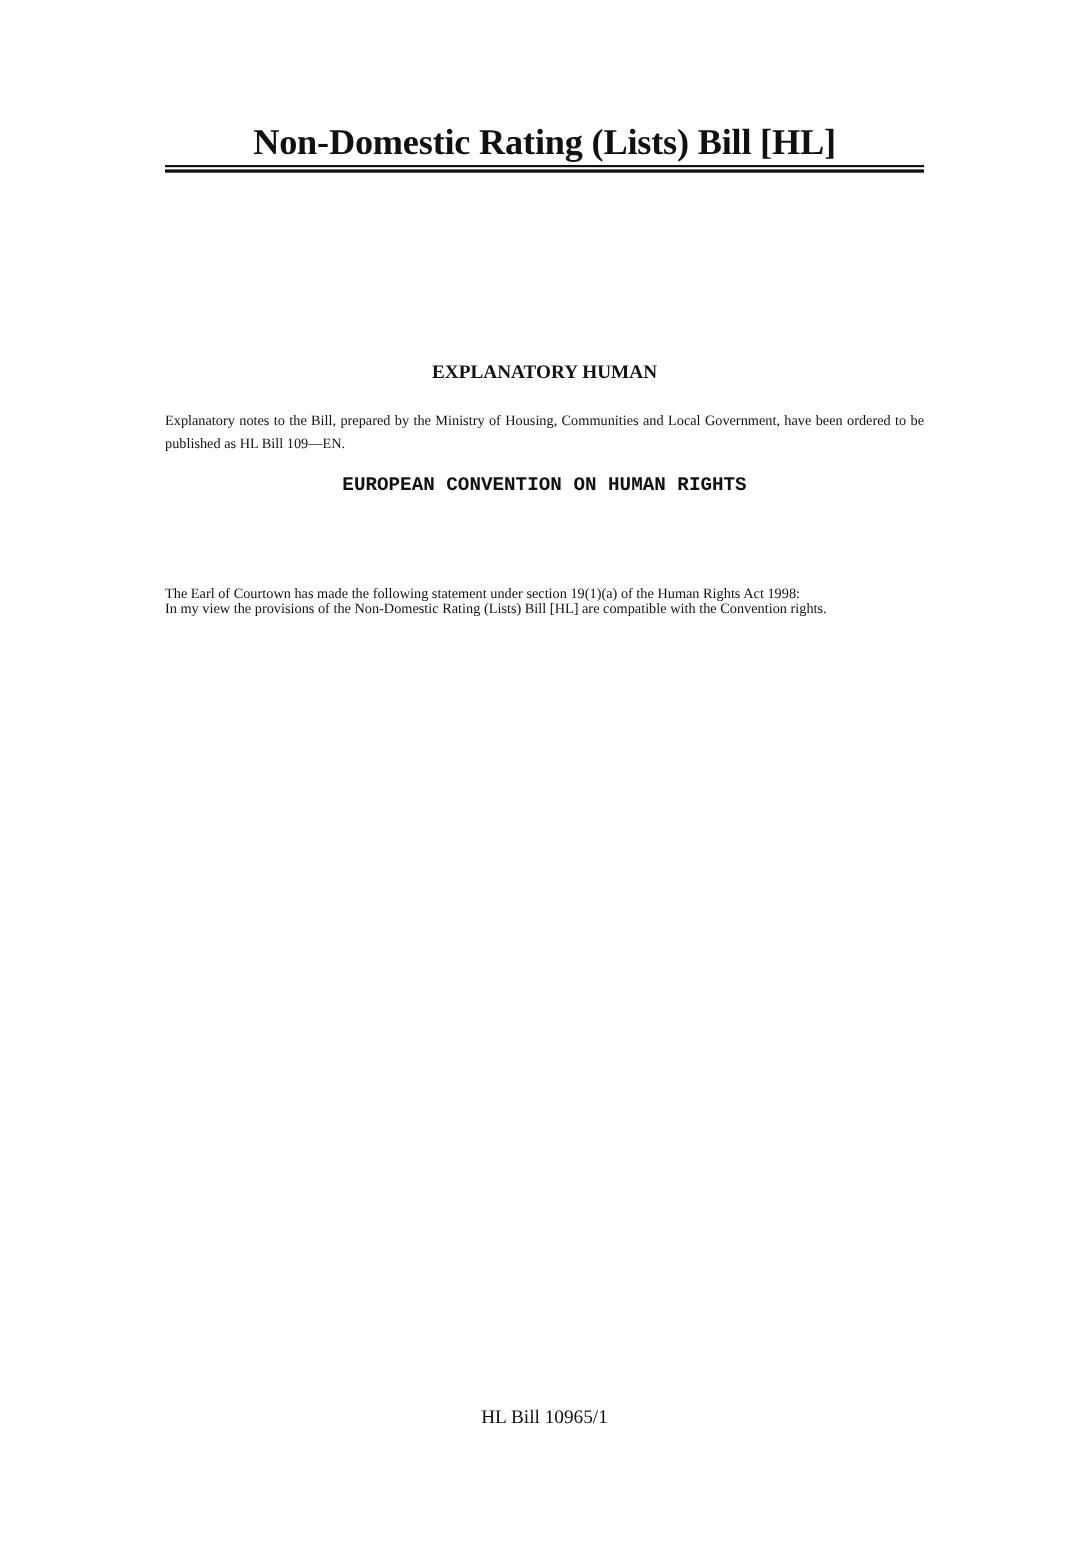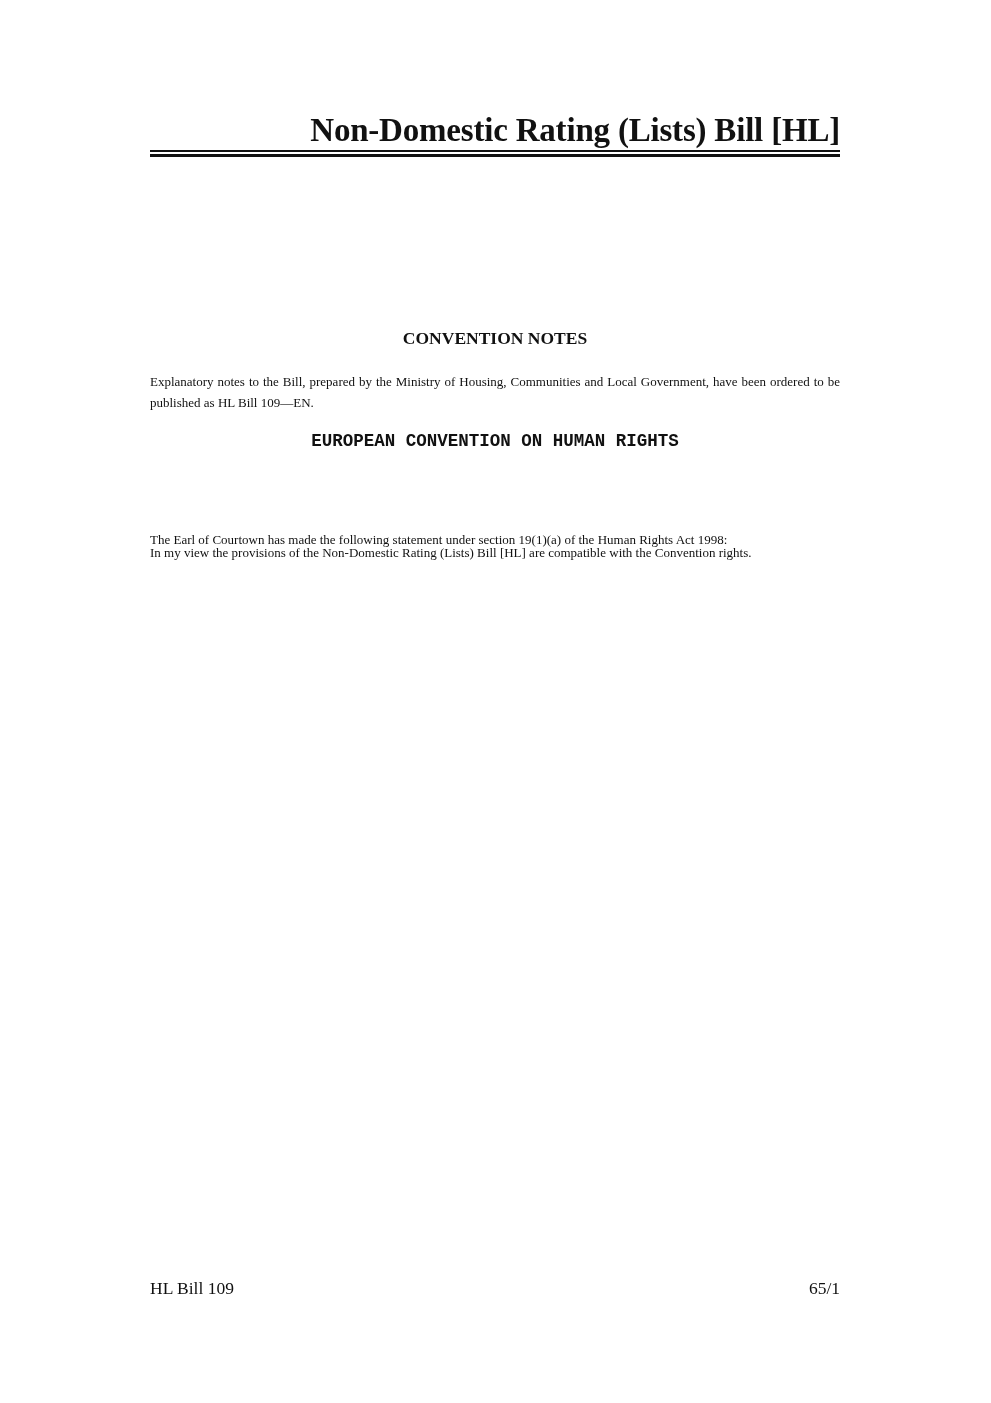--- a/index.html
+++ b/index.html
@@ -2,43 +2,43 @@
 <html><head>
 <meta charset="utf-8">
 <style>
   html, body { margin: 0; padding: 0; background: #ffffff; }
   body {
     width: 991px; height: 1403px; position: relative; overflow: hidden;
     font-family: "Liberation Serif", "DejaVu Serif", serif; color: #111111;
   }
   .col { position: absolute; left: 150px; width: 690px; }
   .title {
-    top: 110px; text-align: right; font-weight: bold; font-size: 33px;
+    top: 110px; text-align: center; font-weight: bold; font-size: 33px;
     line-height: 40px; letter-spacing: -0.2px; margin: 0;
   }
   .rule-thin { position: absolute; left: 150px; width: 690px; top: 150px; height: 2px; background: #111; }
   .rule-thick { position: absolute; left: 150px; width: 690px; top: 154px; height: 3px; background: #111; }
   .heading { text-align: center; font-size: 17.5px; line-height: 21px; margin: 0; }
   .para { font-size: 13px; line-height: 21px; margin: 0; text-align: justify; }
   .h1 { top: 328px; }
   .p1 { top: 371px; }
   .h2 { top: 431px; font-family: Liberation Mono, monospace; }
   .p2 { top: 529px; }
   .p3 { top: 542px; }
-  .footer { top: 1278px; font-size: 17.5px; line-height: 21px; display: flex; justify-content: space-between; }
+  .footer { top: 1278px; font-size: 17.5px; line-height: 21px; display: flex; justify-content: center; }
 </style>
 </head>
 <body>
 
 <h1 class="col title">Non-Domestic Rating (Lists) Bill [HL]</h1>
 <div class="rule-thin"></div>
 <div class="rule-thick"></div>
 
 <div>
-  <h2 class="col heading h1">CONVENTION NOTES</h2>
+  <h2 class="col heading h1">EXPLANATORY HUMAN</h2>
   <p class="col para p1">Explanatory notes to the Bill, prepared by the Ministry of Housing, Communities and Local Government, have been ordered to be published as HL Bill 109—EN.</p>
 </div>
 
 <div>
   <h2 class="col heading h2">EUROPEAN CONVENTION ON HUMAN RIGHTS</h2>
   <p class="col para p2">The Earl of Courtown has made the following statement under section 19(1)(a) of the Human Rights Act 1998:</p>
   <p class="col para p3">In my view the provisions of the Non-Domestic Rating (Lists) Bill [HL] are compatible with the Convention rights.</p>
 </div>
 
 <div class="col footer">

